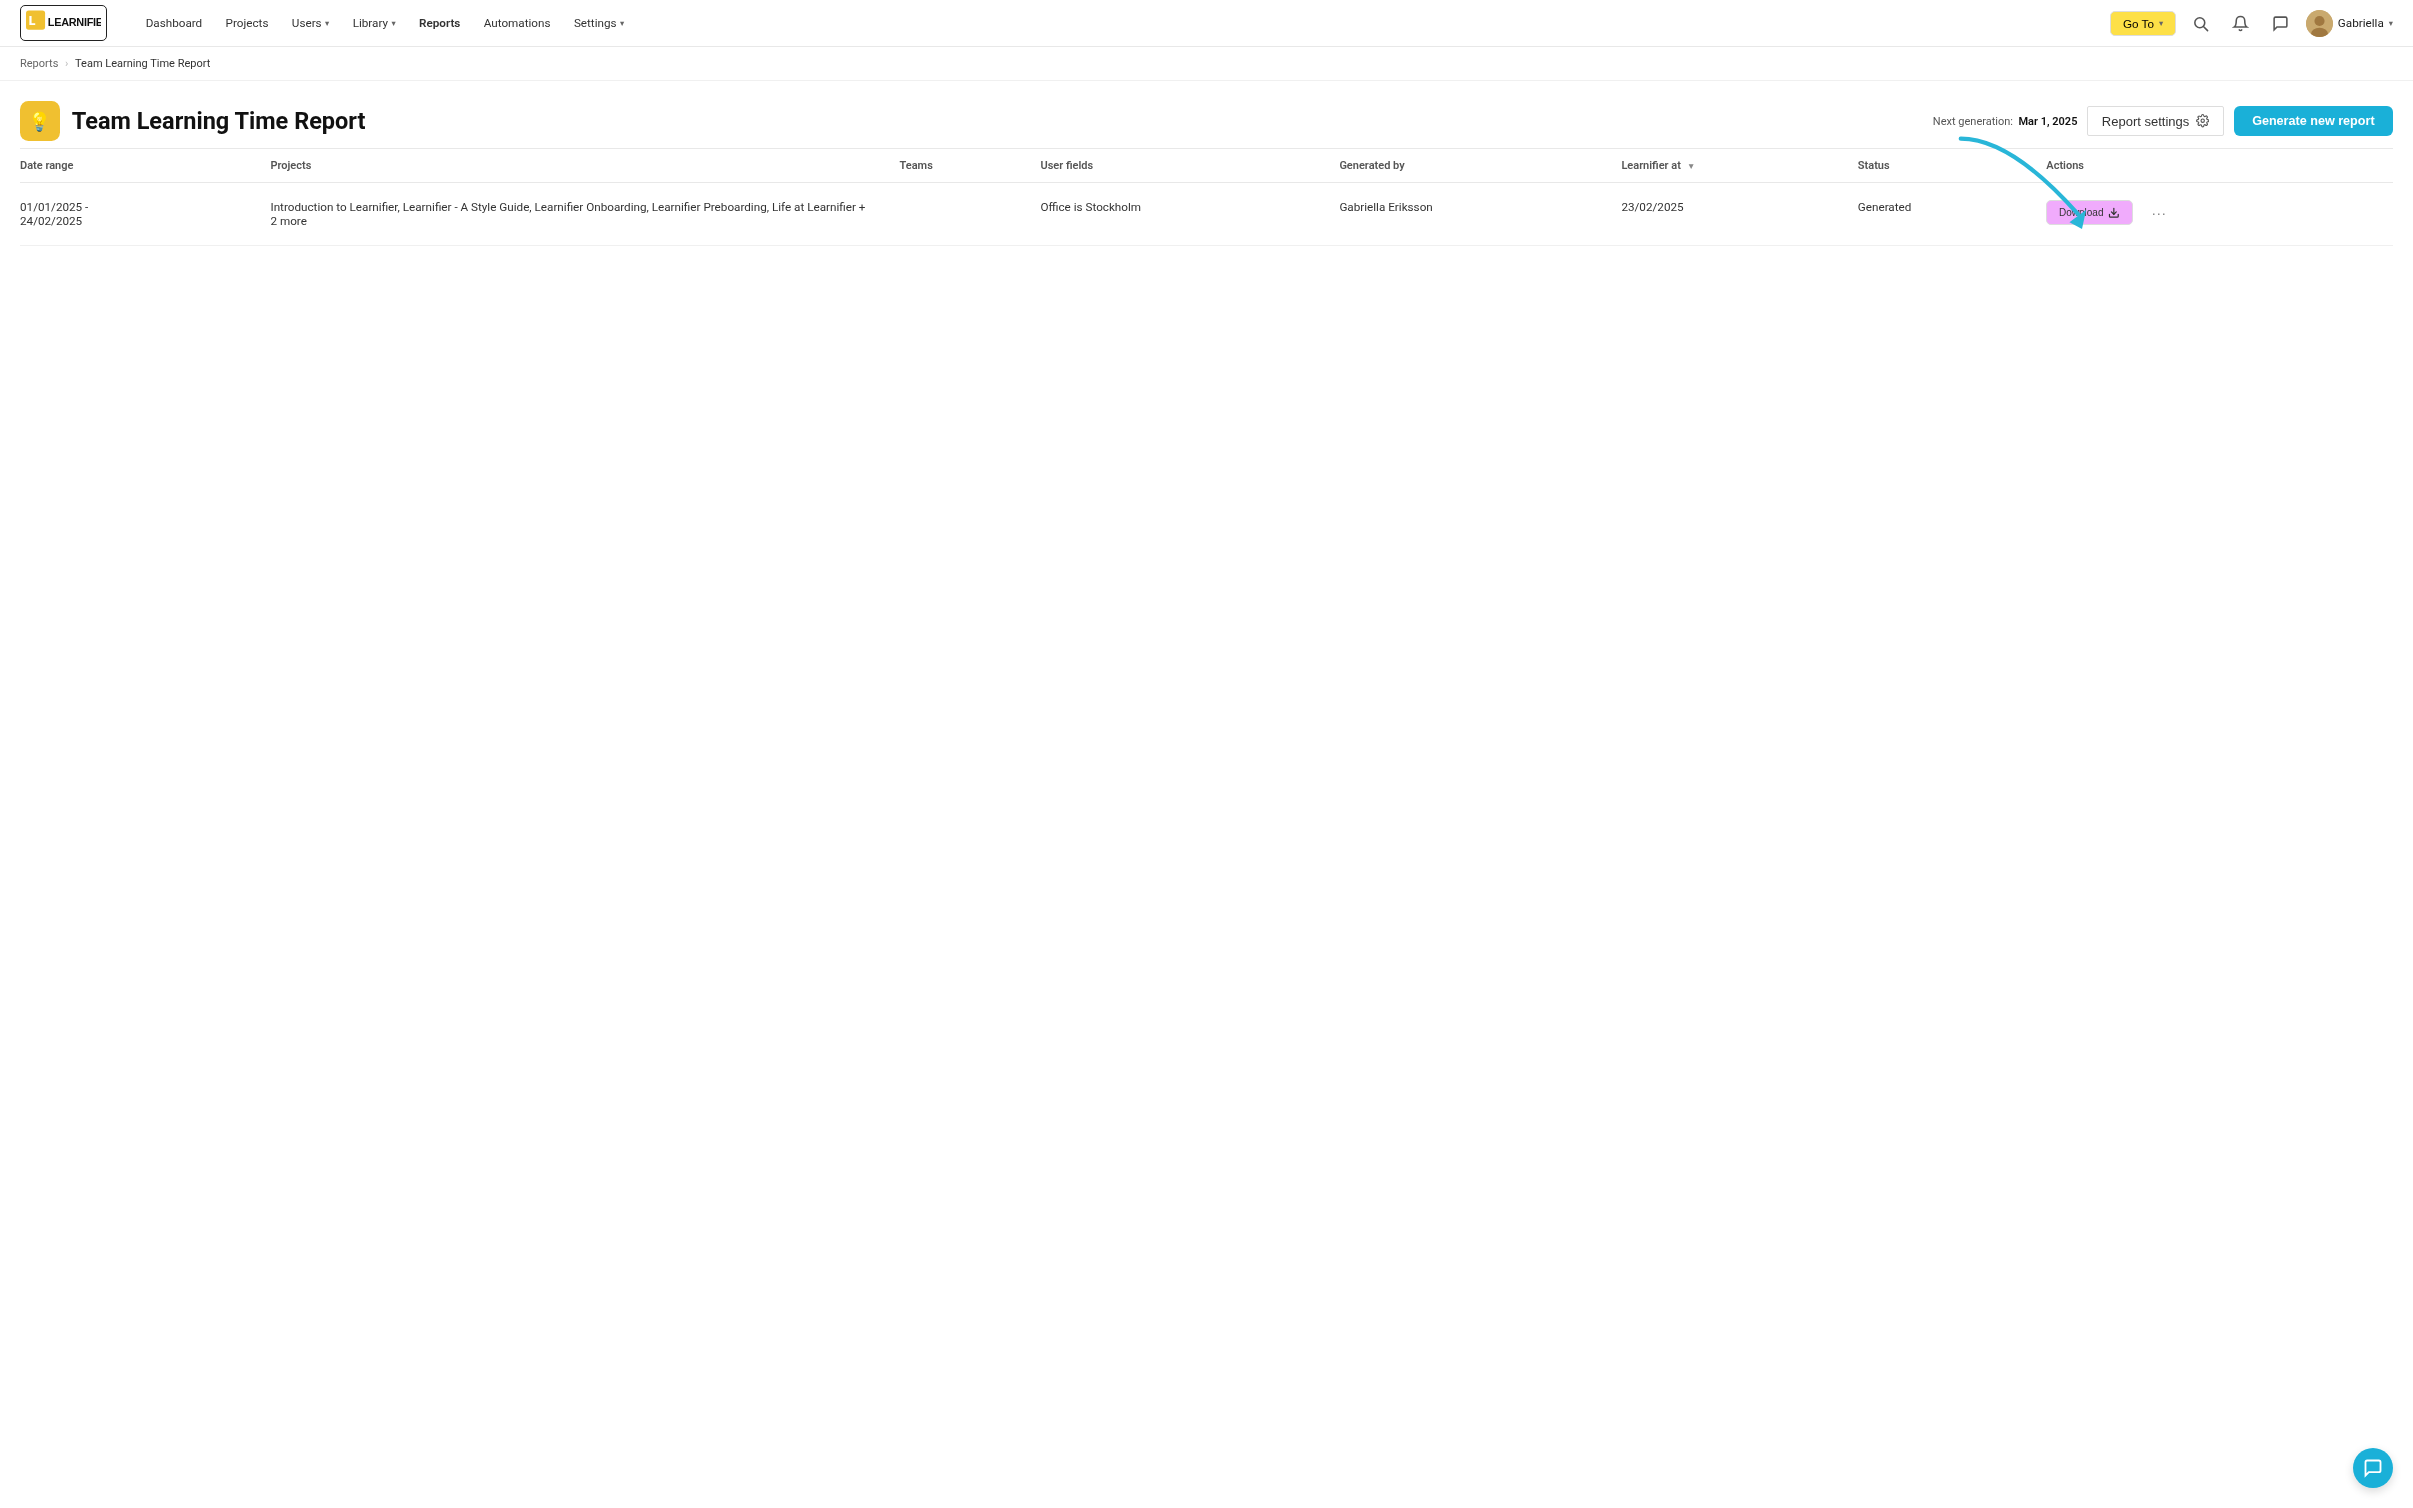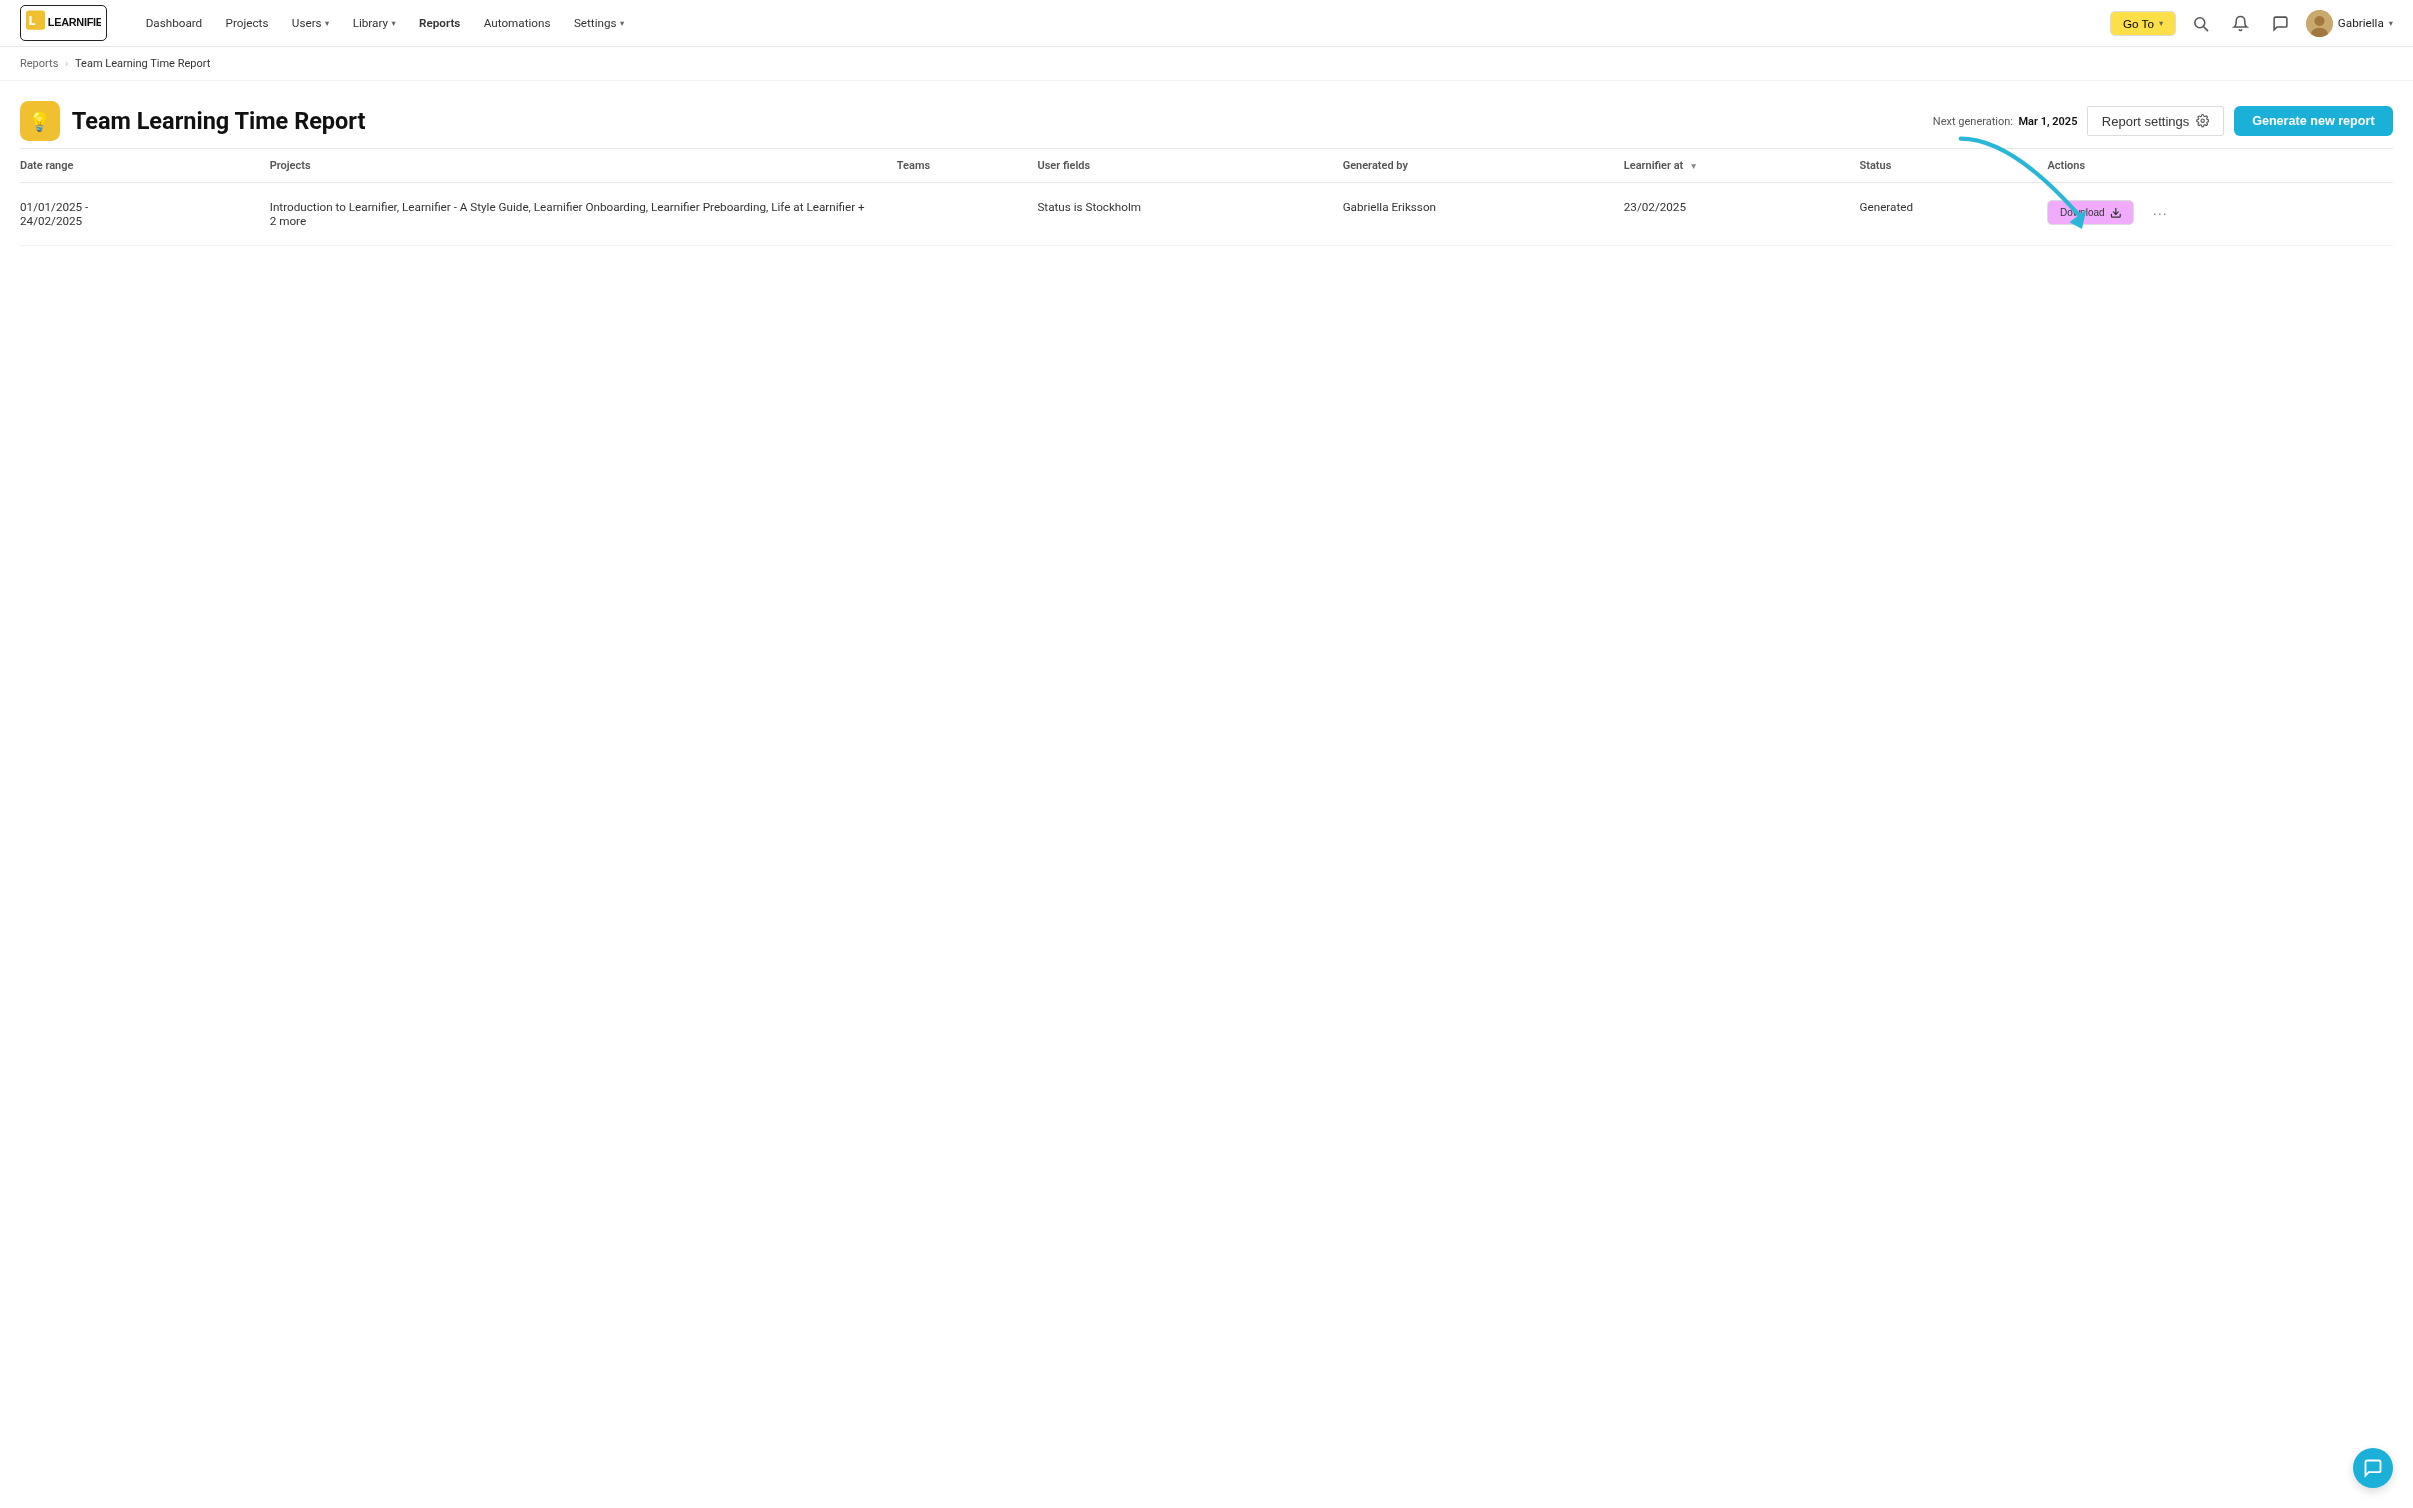--- a/index.html
+++ b/index.html
@@ -261,21 +261,21 @@
             <span>Actions</span>
           </th>
         </tr>
       </thead>
       <tbody>
         <tr class="table-row">
           <td style="white-space:pre-line; min-width:101px;">01/01/2025 -
 24/02/2025</td>
           <td style="max-width:268px; color:#333;">Introduction to Learnifier, Learnifier - A Style Guide, Learnifier Onboarding, Learnifier Preboarding, Life at Learnifier + 2 more</td>
           <td></td>
-          <td>Status is Stockholm</td>
+          <td>Office is Stockholm</td>
           <td>Gabriella Eriksson</td>
           <td>23/02/2025</td>
           <td>Generated</td>
           <td>
             <div class="actions-cell">
               <button class="download-btn">
                 <span>Download</span>
                 <svg width="11.7" height="11.7" viewBox="0 0 24 24" fill="none" stroke="#333" stroke-width="2.5" stroke-linecap="round">
                   <path d="M21 15v4a2 2 0 0 1-2 2H5a2 2 0 0 1-2-2v-4"></path>
                     <polyline points="7 10 12 15 17 10"></polyline>

